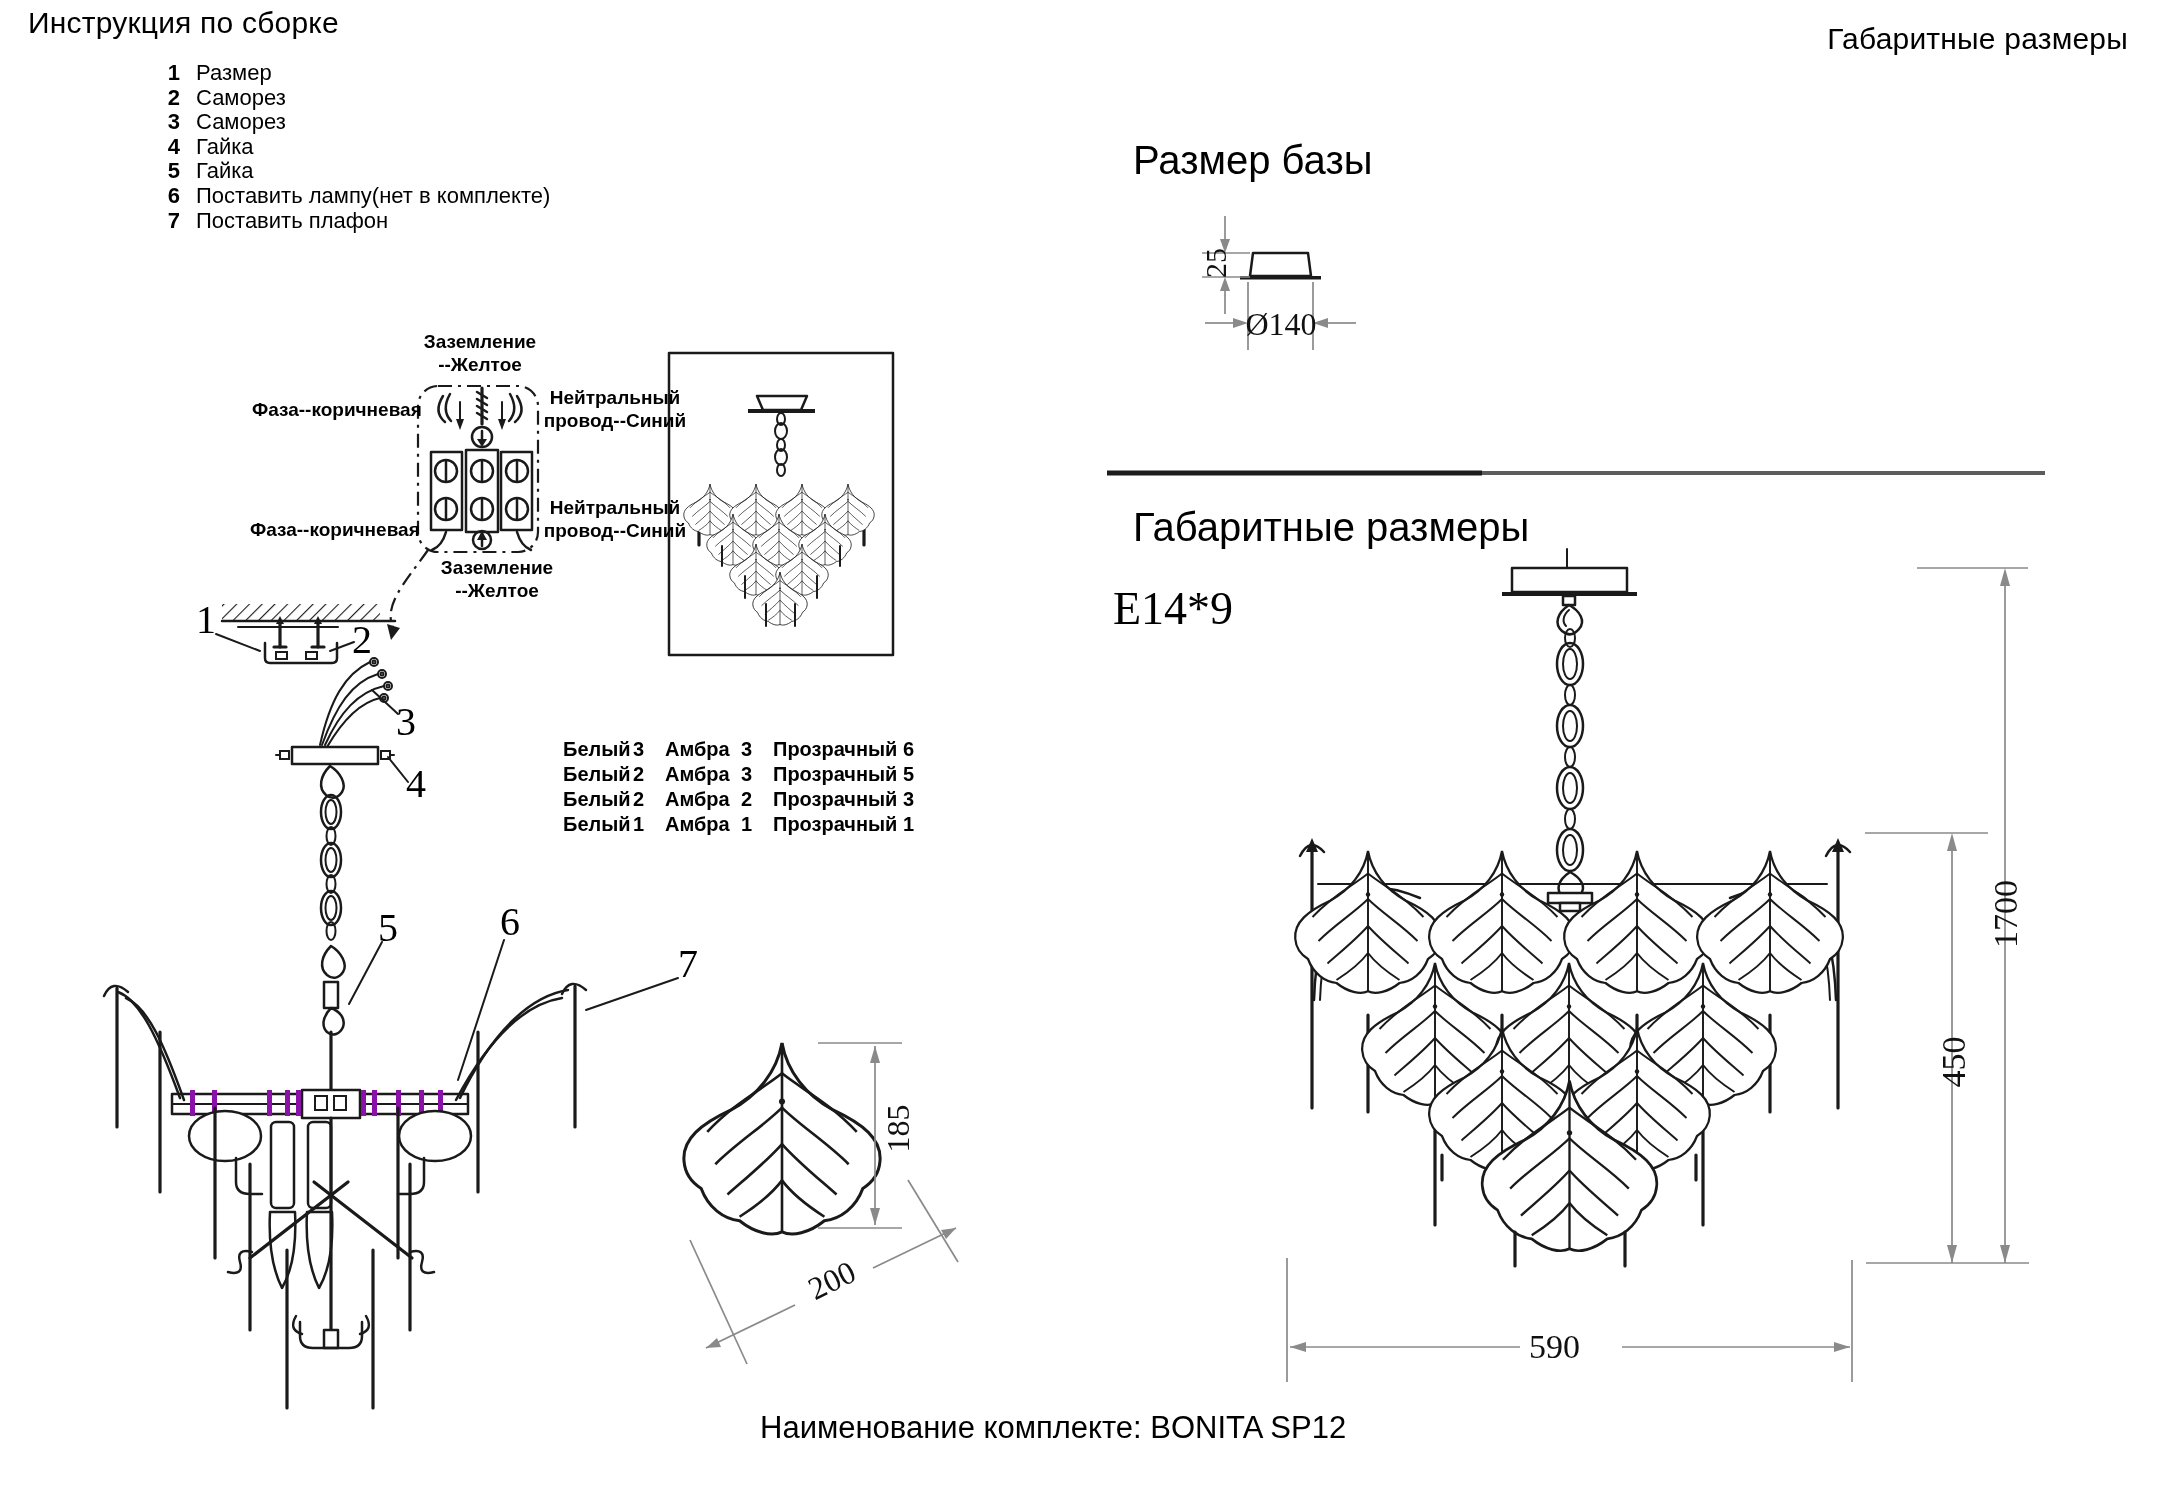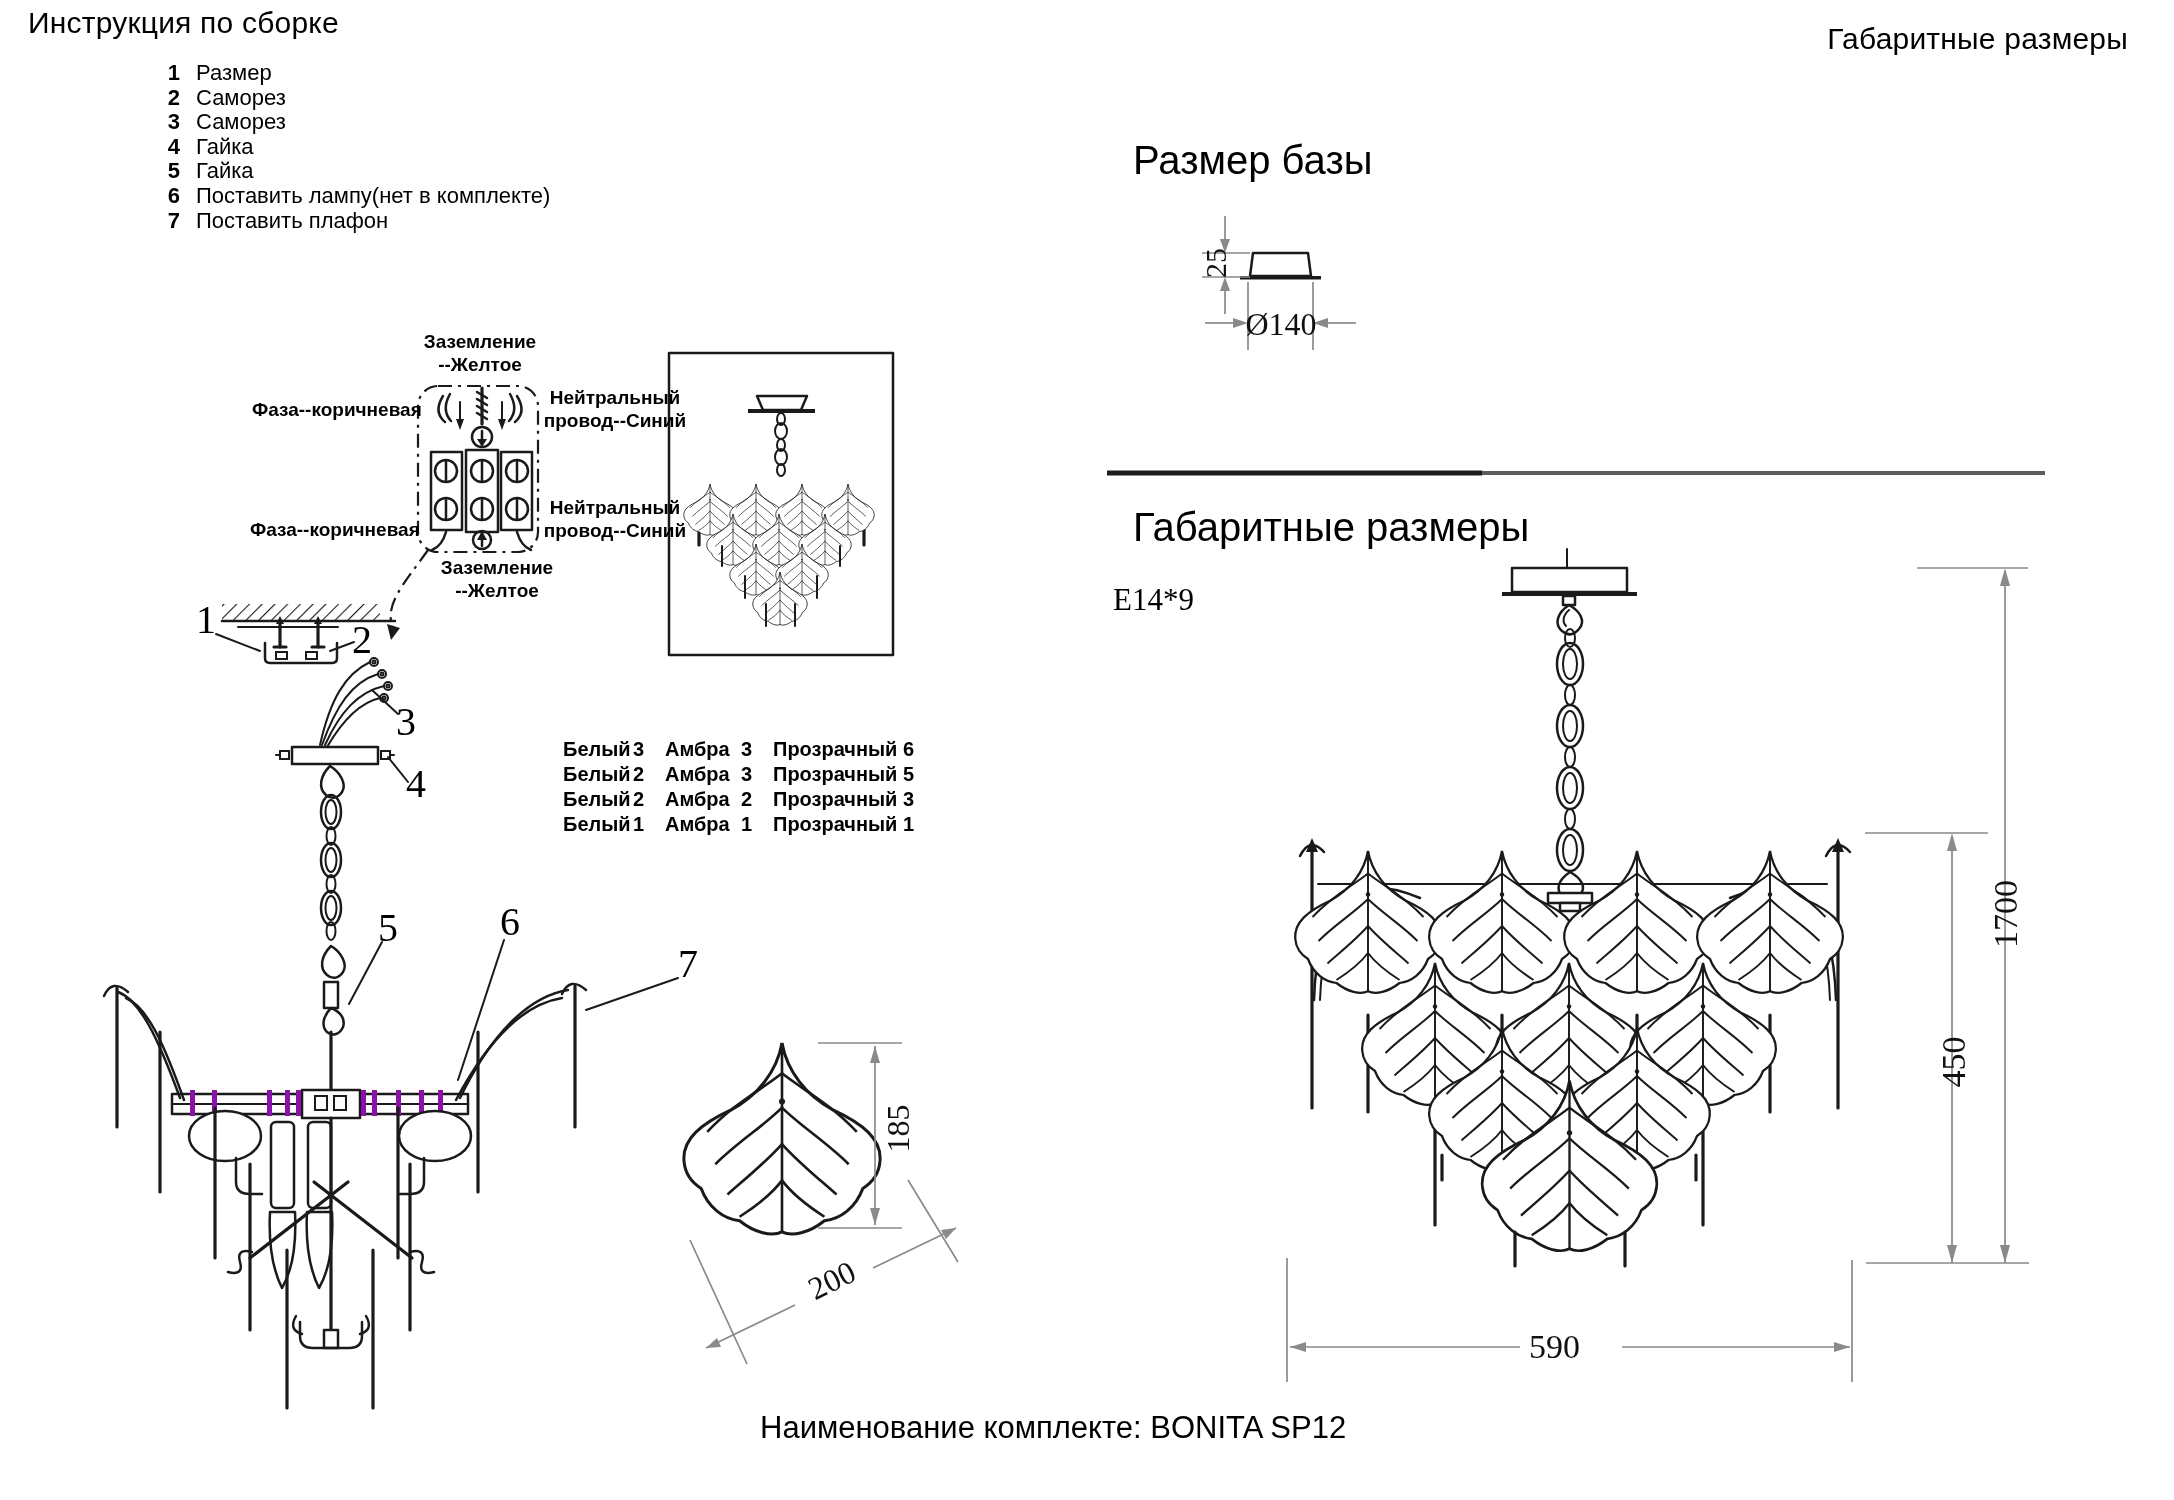--- a/index.html
+++ b/index.html
@@ -5,21 +5,21 @@
   html,body{margin:0;padding:0;background:#ffffff;}
   #stage{position:relative;width:2174px;height:1500px;background:#fff;overflow:hidden;
          font-family:"Liberation Sans",sans-serif;color:#000;}
   #lineart{position:absolute;left:0;top:0;width:2174px;height:1500px;}
   .abs{position:absolute;white-space:nowrap;}
   .h-top{font-size:30px;letter-spacing:0.2px;}
   .h-mid{font-size:40px;}
   .callout{font-family:"Liberation Serif","DejaVu Serif",serif;font-size:40px;}
   .dim{font-family:"Liberation Serif","DejaVu Serif",serif;font-size:32px;color:#111;}
   .rot90{transform:rotate(-90deg);transform-origin:center center;}
-  .lamp{font-family:"Liberation Serif","DejaVu Serif",serif;font-size:31px;}
+  .lamp{font-family:"Liberation Serif","DejaVu Serif",serif;font-size:46px;}
   .article{font-size:31px;}
   
   .plist{position:absolute;left:156px;top:60px;}
   .plist .row{display:flex;align-items:baseline;height:24.6px;font-size:22px;}
   .plist .n{width:24px;text-align:right;font-weight:700;margin-right:16px;}
   
   .wlab{font-size:19px;font-weight:700;line-height:23px;}
   .ctr{text-align:center;}
   .rgt{text-align:right;}
   

